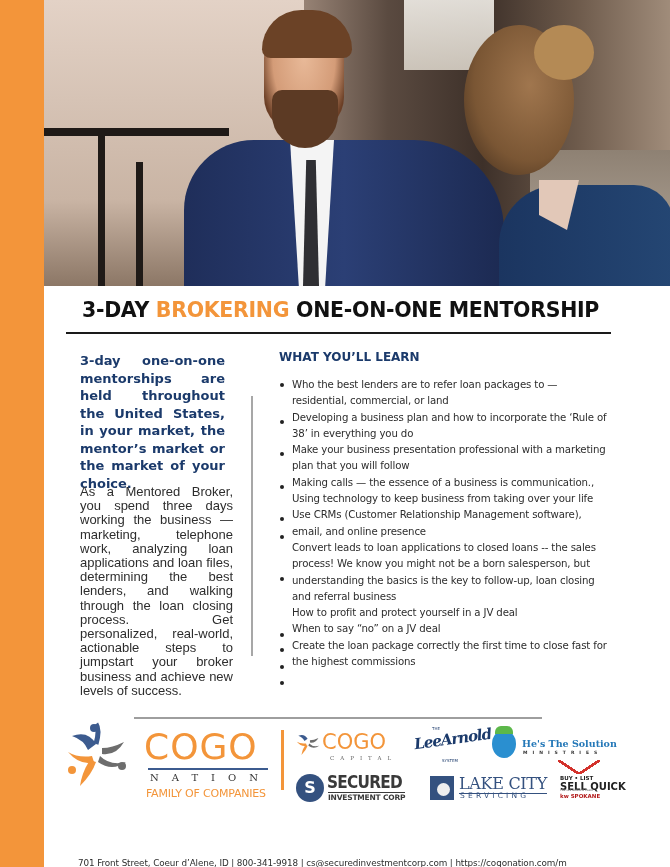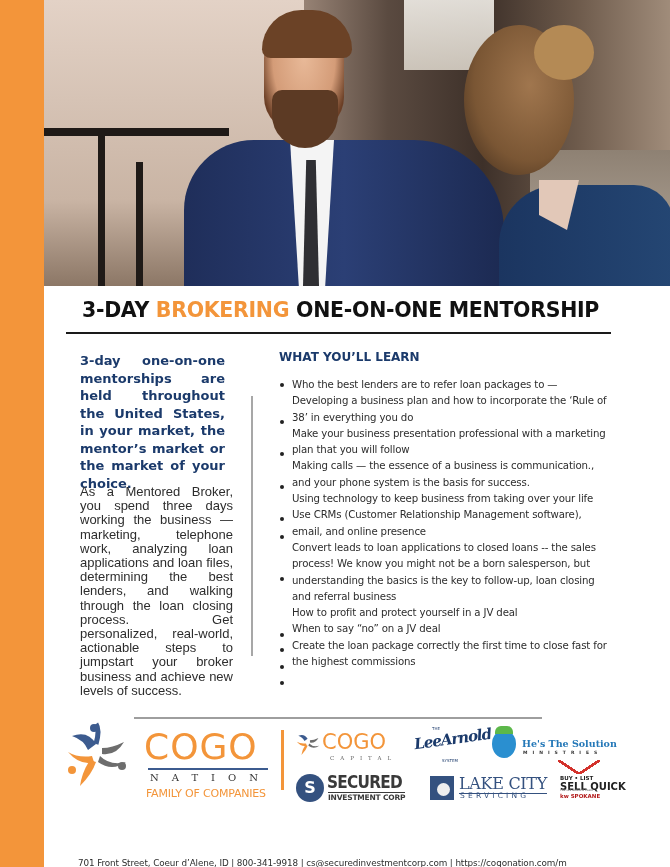--- a/index.html
+++ b/index.html
@@ -116,26 +116,26 @@
 <div class="title"><span>3-DAY </span><span class="accent">BROKERING</span><span> ONE-ON-ONE MENTORSHIP</span></div>
 <div class="title-rule"></div>
 
 <div class="intro">3-day one-on-one mentorships are held throughout the United States, in your market, the mentor’s market or the market of your choice.</div>
 <div class="body-text">As a Mentored Broker, you spend three days working the business — marketing, telephone work, analyzing loan applications and loan files, determining the best lenders, and walking through the loan closing process. Get personalized, real-world, actionable steps to jumpstart your broker business and achieve new levels of success.</div>
 <div class="vrule"></div>
 
 <div class="learn-heading">WHAT YOU’LL LEARN</div>
 <div class="learn-text">
   <div>Who the best lenders are to refer loan packages to —</div>
+  <div>residential, commercial, or land</div>
   <div>Developing a business plan and how to incorporate the ‘Rule of</div>
   <div>38’ in everything you do</div>
   <div>Make your business presentation professional with a marketing</div>
   <div>plan that you will follow</div>
   <div>Making calls — the essence of a business is communication.,</div>
-  <div>and your phone system is the basis for success.</div>
   <div>Using technology to keep business from taking over your life</div>
   <div>Use CRMs (Customer Relationship Management software),</div>
   <div>email, and online presence</div>
   <div>Convert leads to loan applications to closed loans -- the sales</div>
   <div>process! We know you might not be a born salesperson, but</div>
   <div>understanding the basics is the key to follow-up, loan closing</div>
   <div>and referral business</div>
   <div>How to profit and protect yourself in a JV deal</div>
   <div>When to say “no” on a JV deal</div>
   <div>Create the loan package correctly the first time to close fast for</div>

